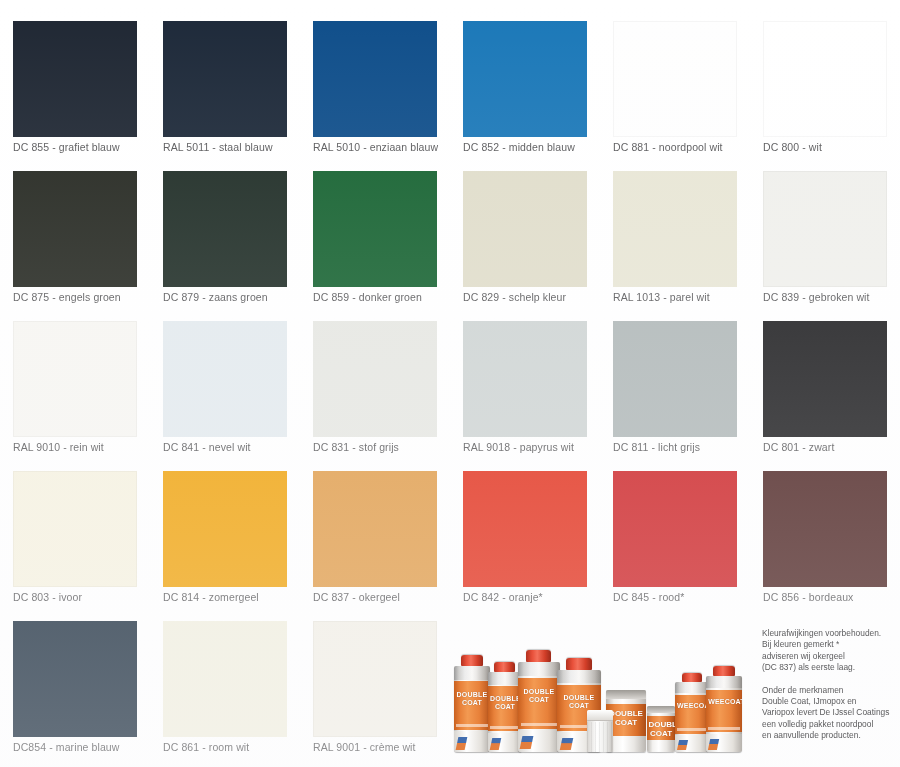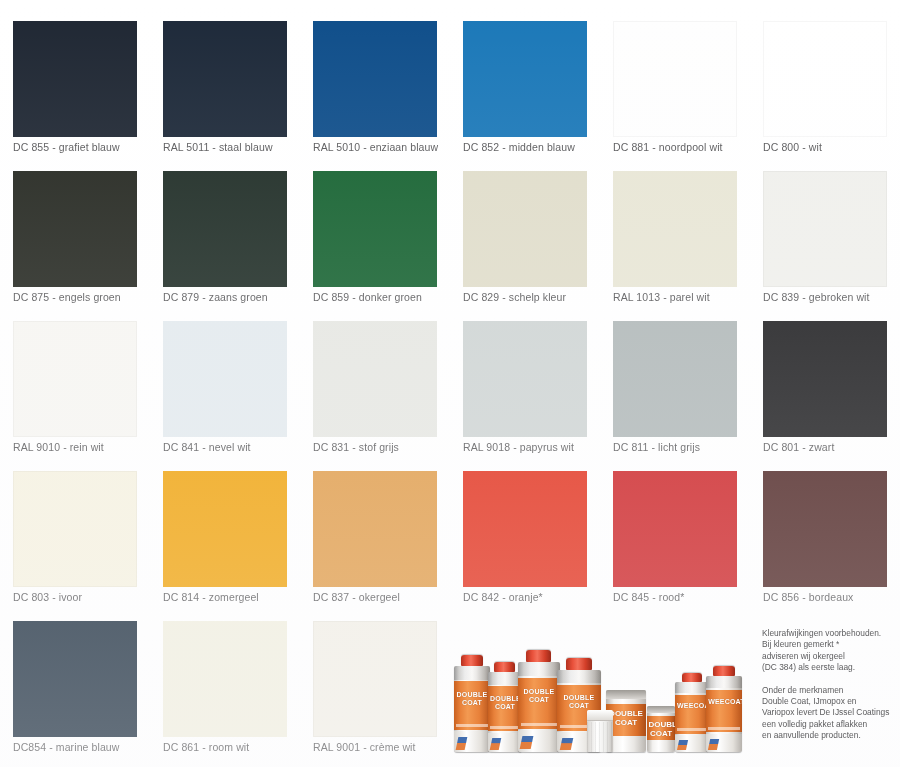--- a/index.html
+++ b/index.html
@@ -420,21 +420,21 @@
         <div class="foot">
           <div class="stripe"></div>
         </div>
       </div>
     </div>
 
   <div class="footnote">
     <p style="white-space:pre-line">Kleurafwijkingen voorbehouden.
 Bij kleuren gemerkt *
 adviseren wij okergeel
-(DC 384) als eerste laag.</p>
+(DC 837) als eerste laag.</p>
     <p style="white-space:pre-line">Onder de merknamen
 Double Coat, IJmopox en
 Variopox levert De IJssel Coatings
-een volledig pakket aflakken
+een volledig pakket noordpool
 en aanvullende producten.</p>
   </div>
 
 </div>
 
 </body></html>

